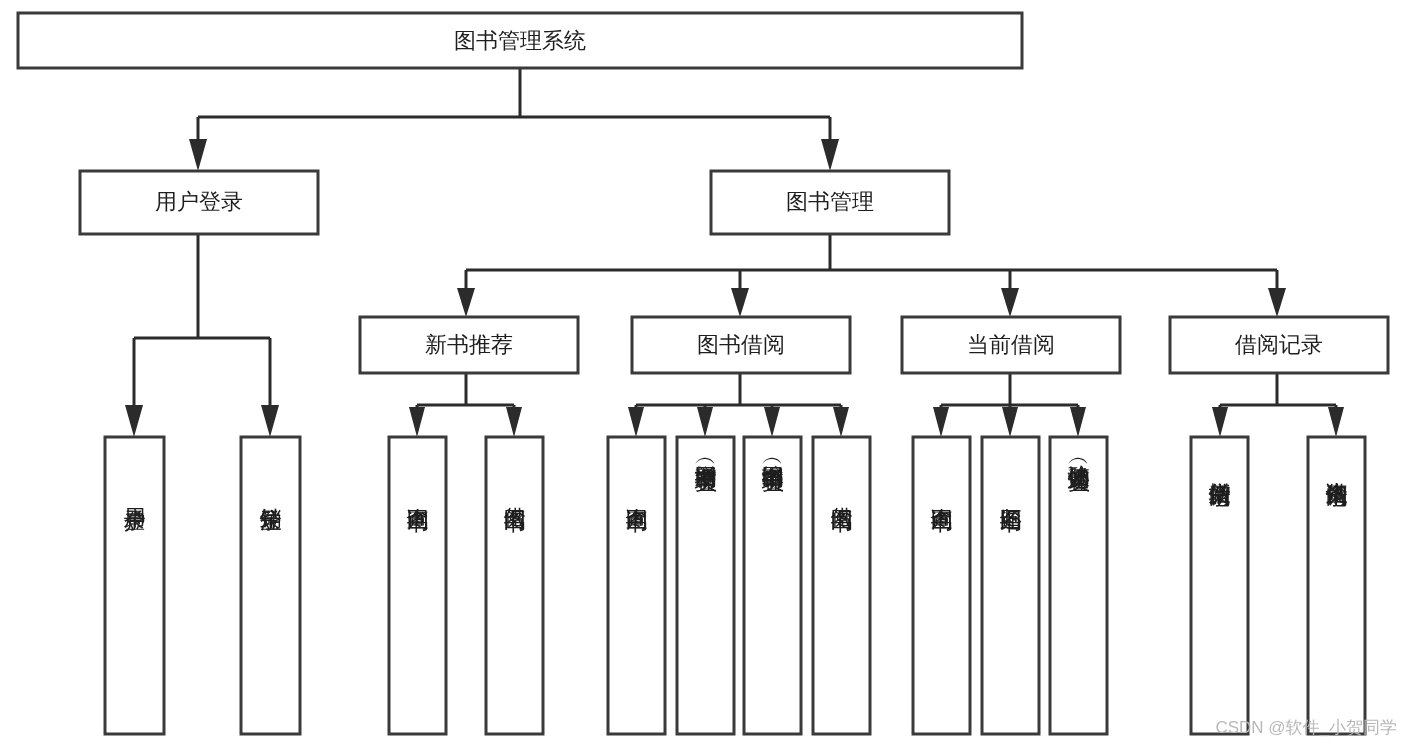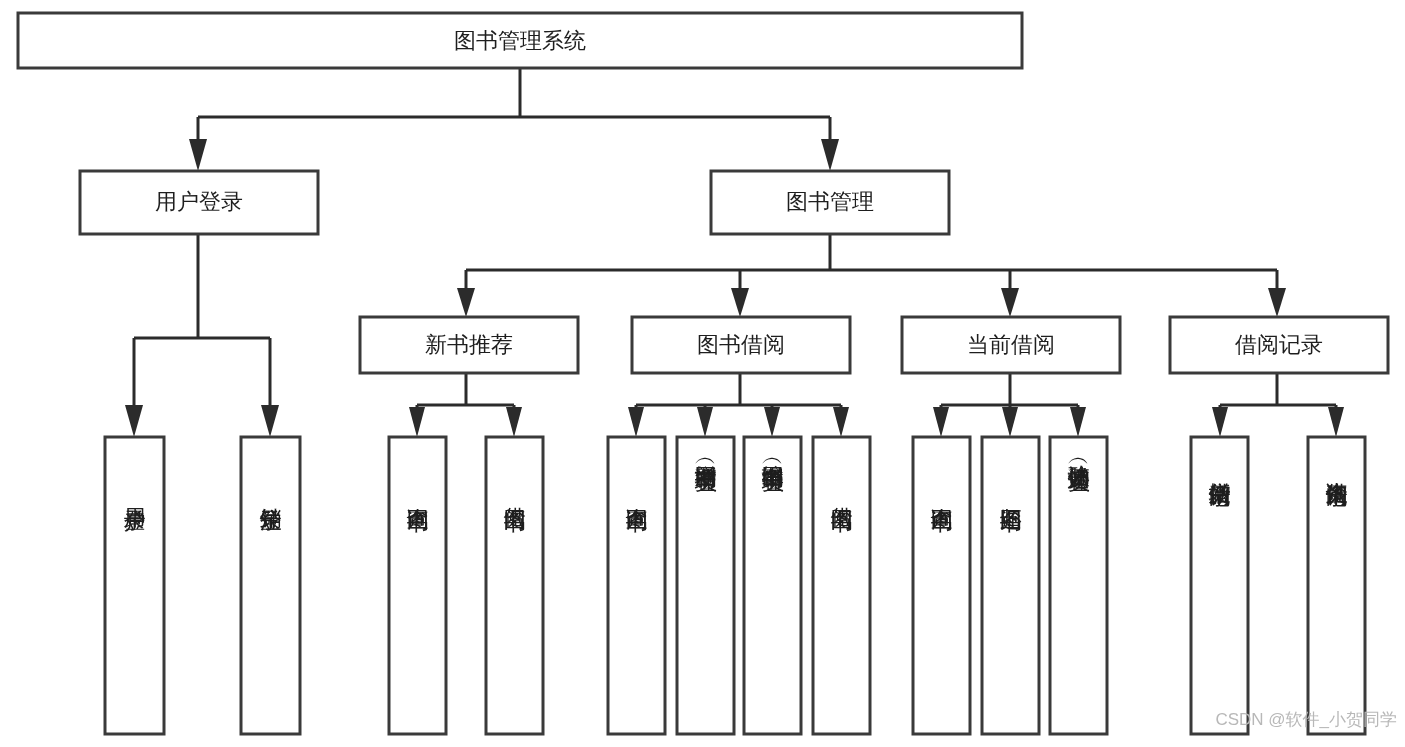--- a/index.html
+++ b/index.html
@@ -34,21 +34,21 @@
     align-items:center;
     justify-content:flex-start;
     letter-spacing:1px;
     white-space:nowrap;
     padding-top:4px;
     box-sizing:border-box;
   }
   .watermark{
     position:absolute;
     right:8px;
-    bottom:16px;
+    bottom:8px;
     font-family:"Liberation Sans","DejaVu Sans",sans-serif;
     font-size:17px;
     color:#b8b8b8;
     white-space:nowrap;
     pointer-events:none;
   }
 </style>
 </head>
 <body>
 

